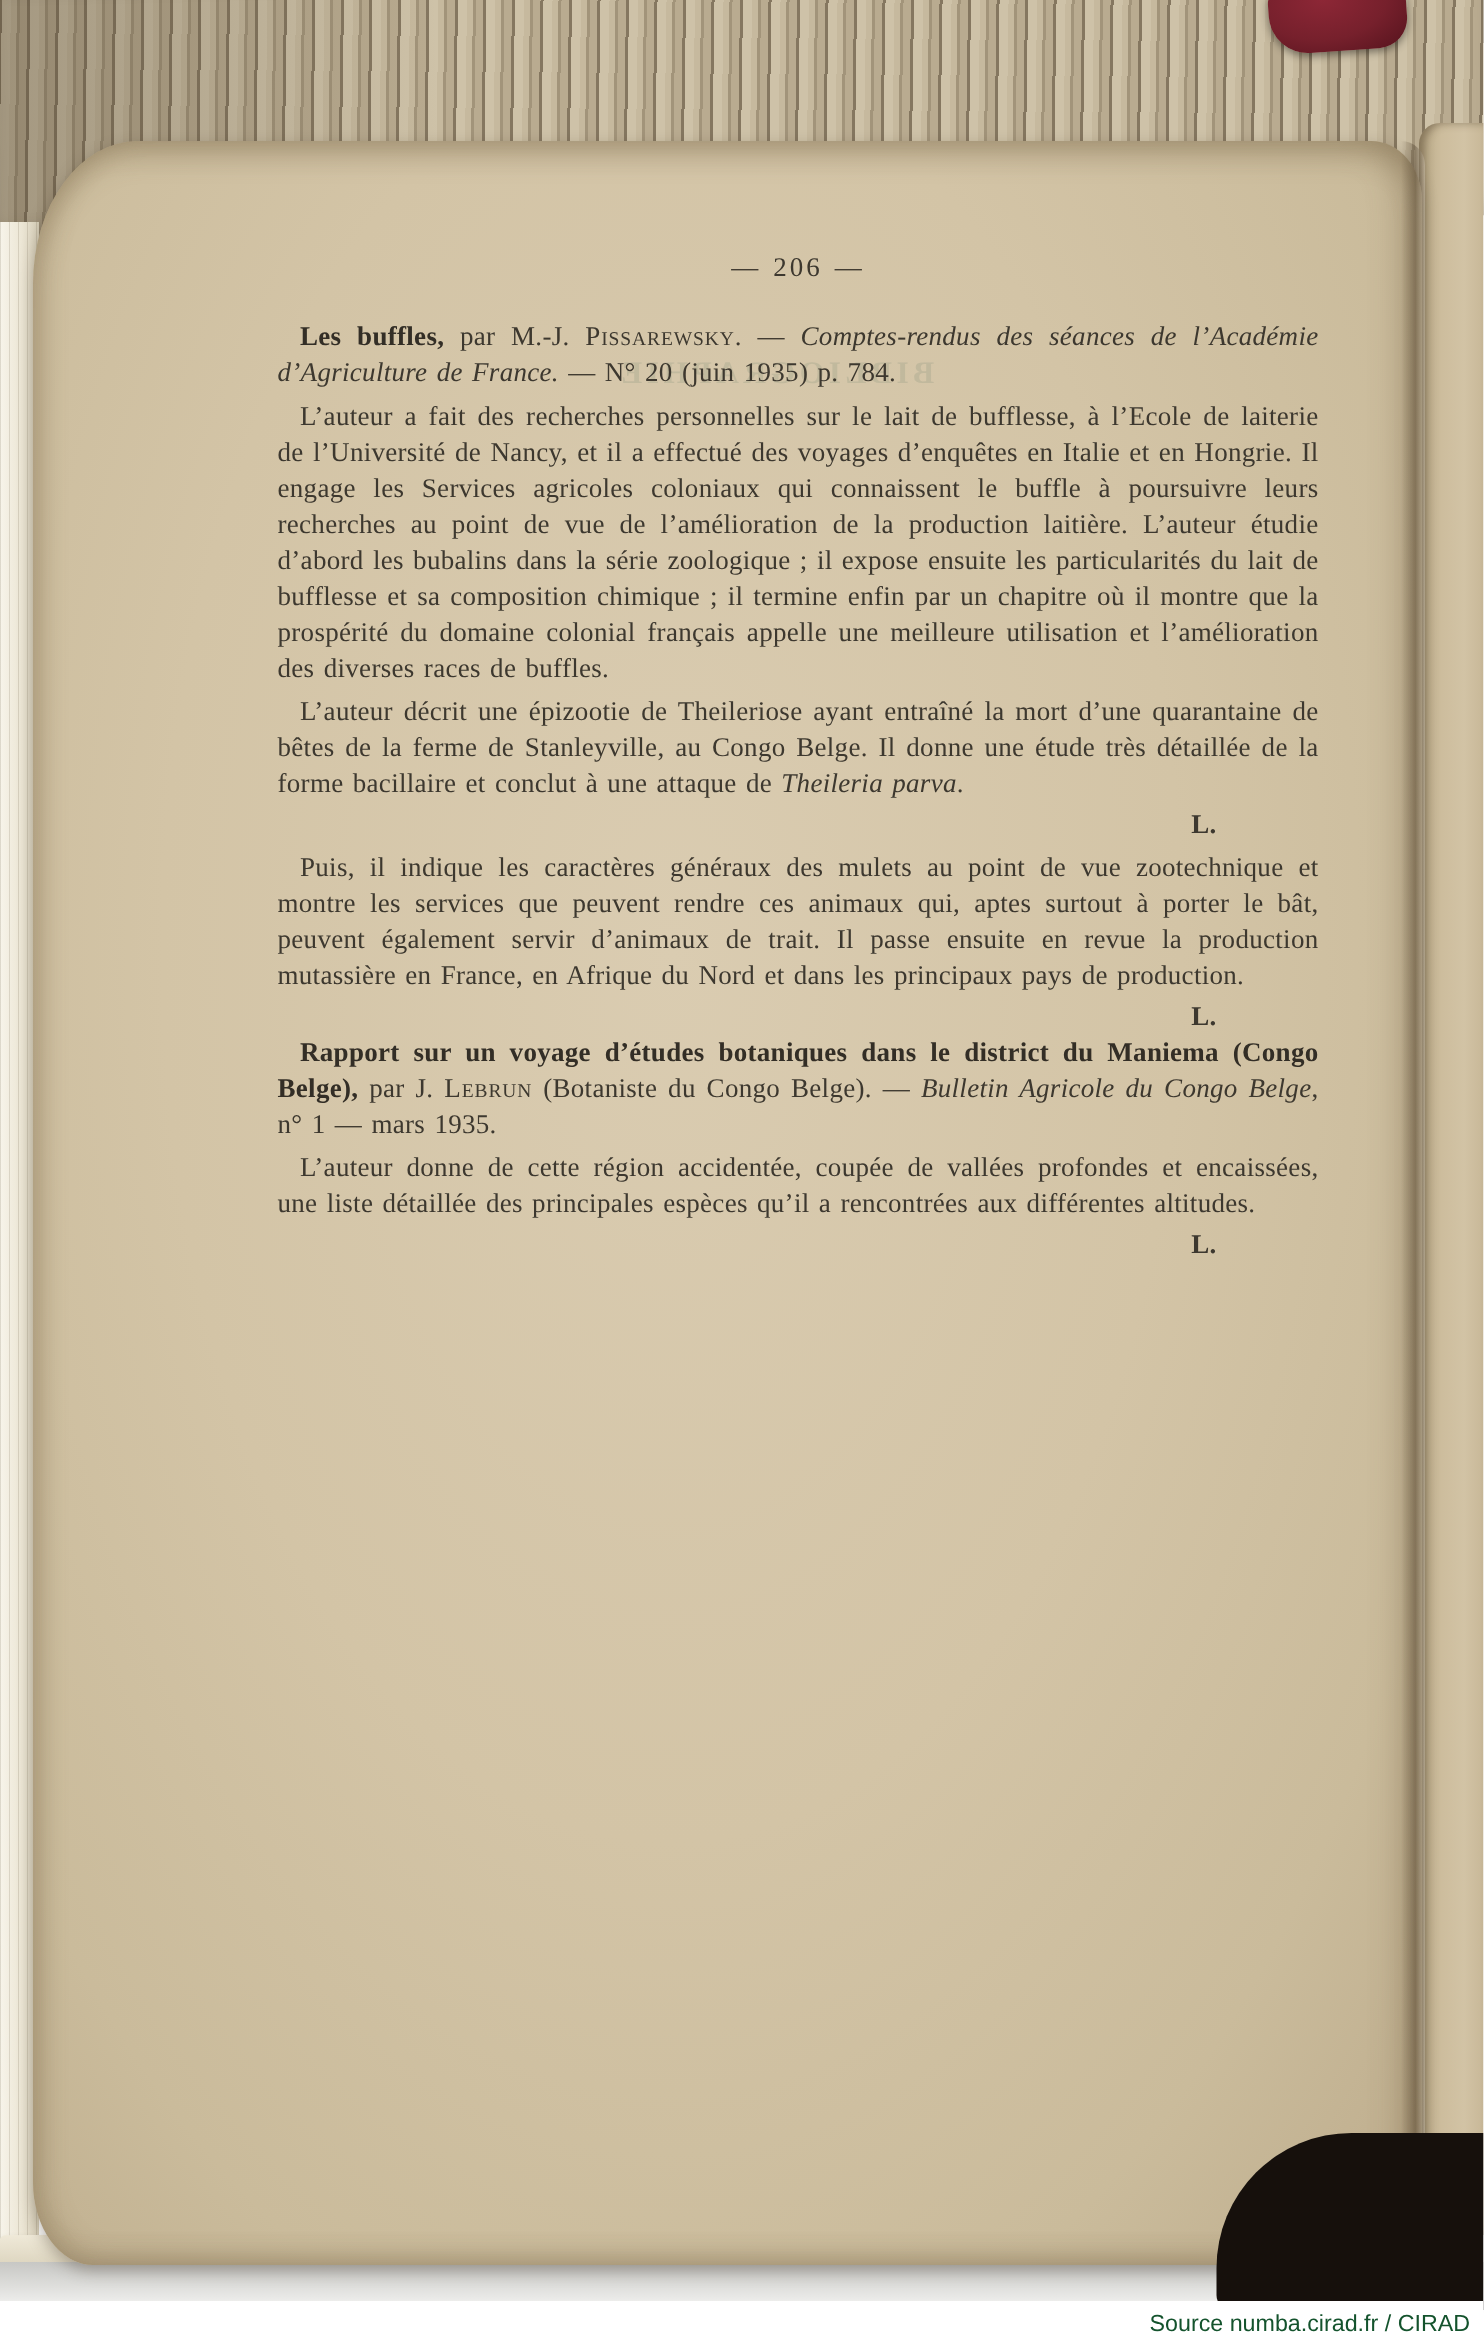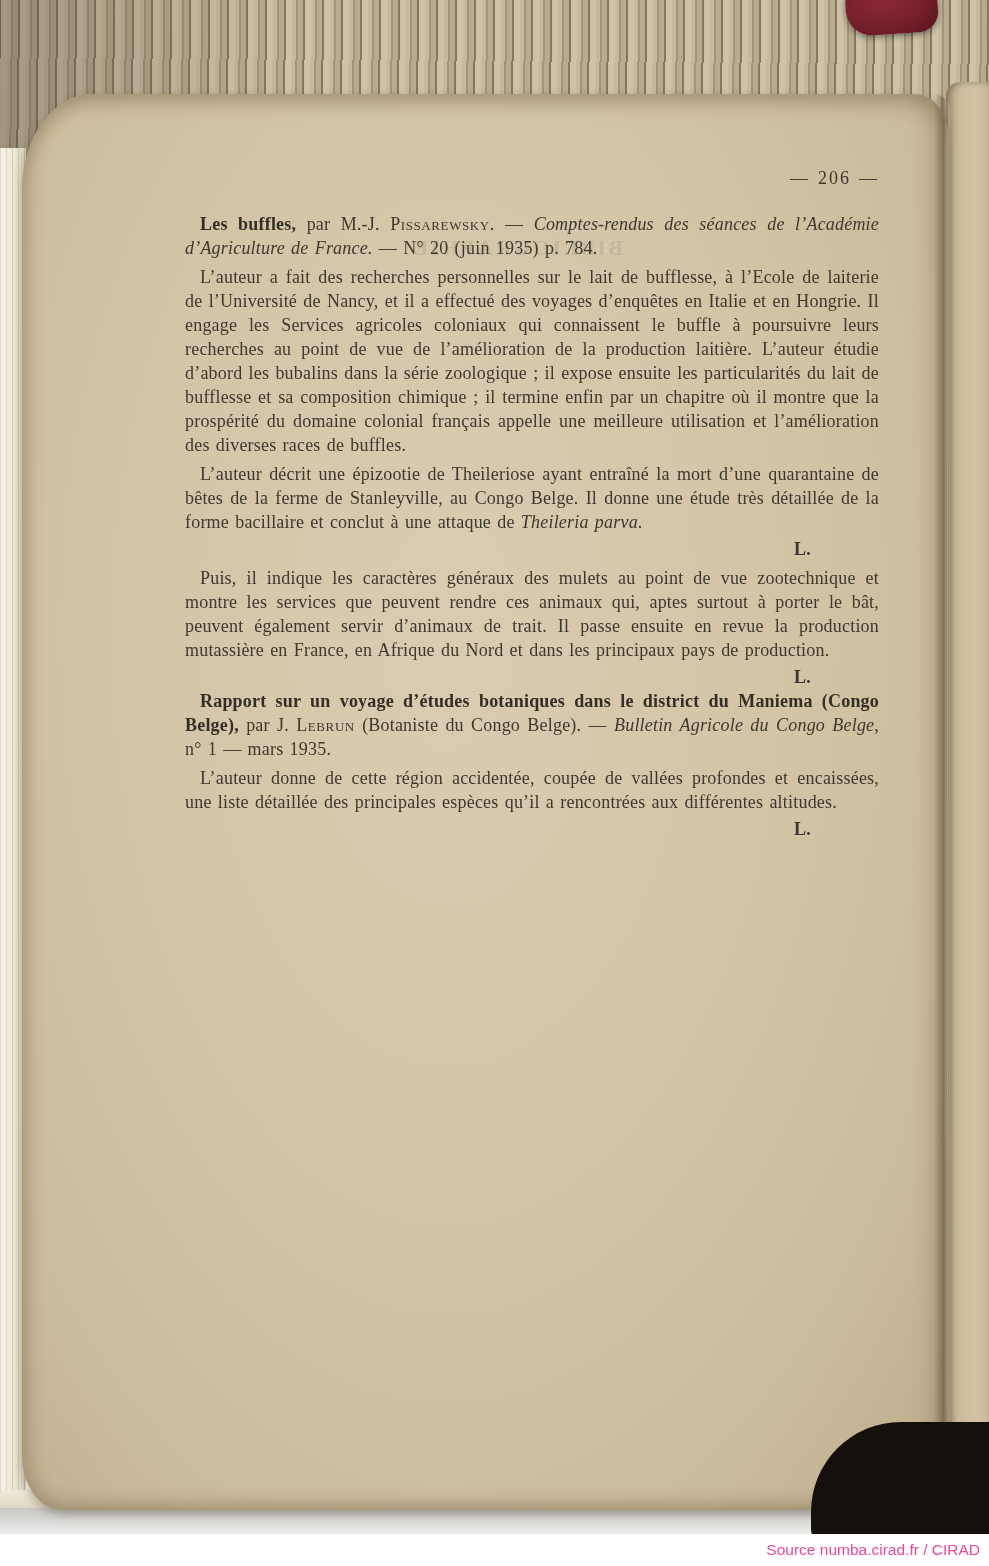--- a/index.html
+++ b/index.html
@@ -78,35 +78,35 @@
     color:rgba(95,120,100,.16);
     font-family:"Liberation Serif",serif;
   }
   
   .content{
     position:absolute;left:163px;top:72px;width:694px;
     color:#3d382f;font-size:18px;line-height:24px;
     text-align:justify;
     letter-spacing:.2px;word-spacing:1.5px;
   }
-  .pageno{text-align:right;font-size:18px;letter-spacing:2px;margin:0 0 22px 0;}
+  .pageno{text-align:center;font-size:18px;letter-spacing:2px;margin:0 0 22px 0;}
   p{margin:0;text-indent:15px;}
   .gap-lg{}
   .gap-md{margin-top:13px;}
   .gap-sm{margin-top:5px;}
   .bold{font-weight:700;color:#332e26;}
   .it{font-style:italic;}
   .sc{font-variant:small-caps;letter-spacing:.6px;}
   .sig{text-align:right;padding-right:68px;font-weight:700;text-indent:0;margin-top:3px;}
   
   .footer{
     position:absolute;left:0;bottom:0;width:989px;height:32px;
     background:#ffffff;
     font-family:"Liberation Sans","DejaVu Sans",sans-serif;
-    font-size:15.5px;color:#ec4899;
+    font-size:15.5px;color:#14532d;
     display:flex;align-items:center;justify-content:flex-end;
     padding-right:9px;box-sizing:border-box;
   }
 </style>
 </head>
 <body>
 
 <div class="scan">
 
   <div class="edges-top"></div>

